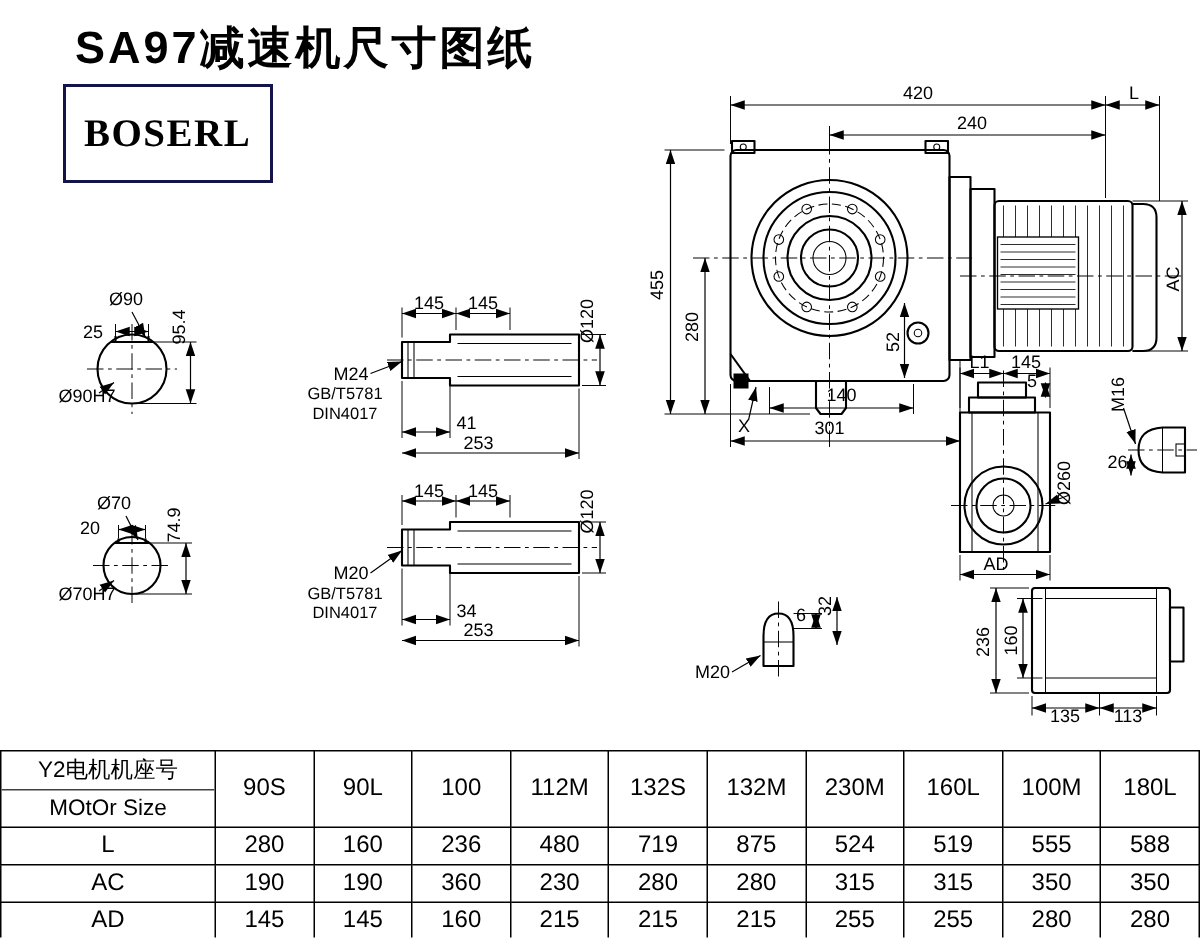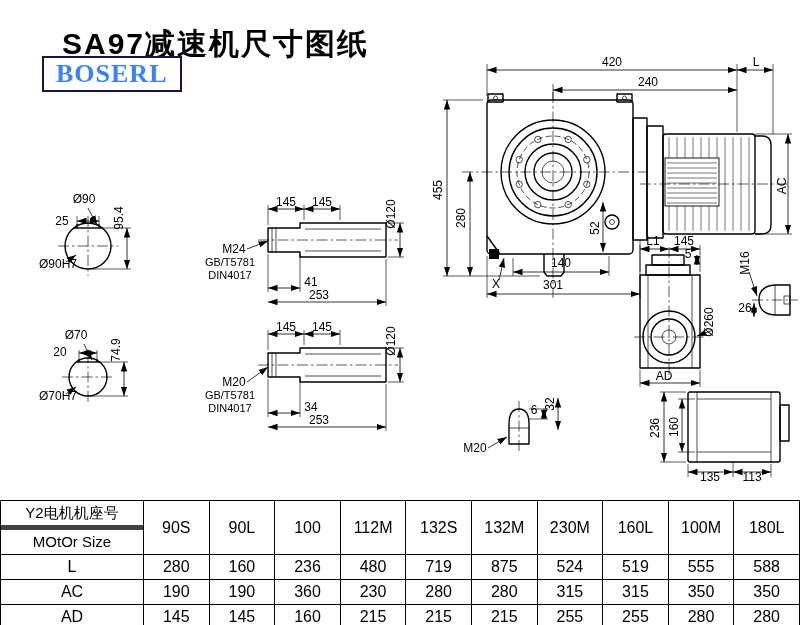--- a/index.html
+++ b/index.html
@@ -1,28 +1,28 @@
 <!DOCTYPE html>
 <html><head>
 <meta charset="utf-8">
 <style>
   html,body{margin:0;padding:0;}
   body{
     width:800px;height:625px;position:relative;background:#fff;overflow:hidden;
     font-family:"Liberation Sans","DejaVu Sans",sans-serif;color:#000;
   }
   .page-title{
-    position:absolute;left:46px;top:8px;margin:16px;
+    position:absolute;left:46px;top:8px;margin:4px;
     font-size:30px;font-weight:bold;letter-spacing:2px;z-index:2;
   }
   .brand-box{
     position:absolute;left:42px;top:56px;z-index:2;background:#fff;
-    border:2.5px solid #14144a;padding:1px 12px;
+    border:2.5px solid #14144a;padding:16px 12px;
     font-family:"Liberation Serif","DejaVu Serif",serif;
-    font-size:26px;font-weight:bold;color:#3b82f6;letter-spacing:1px;
+    font-size:26px;font-weight:bold;color:#000000;letter-spacing:1px;
   }
   svg.drawing{position:absolute;left:0;top:0;z-index:1;}
   
   .ol{fill:none;stroke:#000;stroke-width:1.4;stroke-linejoin:round;}
   .tl{fill:none;stroke:#000;stroke-width:0.7;}
   .fin{stroke:#000;stroke-width:0.55;}
   .cl{fill:none;stroke:#000;stroke-width:0.65;stroke-dasharray:11 3 2.5 3;}
   .xl{stroke:#000;stroke-width:0.65;}
   .dim{stroke:#000;stroke-width:0.8;fill:none;marker-start:url(#arw);marker-end:url(#arw);}
   .ldr{stroke:#000;stroke-width:0.8;fill:none;marker-end:url(#arw);}
@@ -32,21 +32,21 @@
     position:absolute;left:0;top:500px;z-index:2;width:800px;
     border-collapse:collapse;table-layout:fixed;background:#fff;
   }
   table.size-table td{
     border:1px solid #000;text-align:center;vertical-align:middle;
     font-size:16px;height:24px;padding:0;overflow:hidden;
   }
   tr.hdr td{height:50px;}
   td.first-col{width:143px;}
   .hdr-first div{height:24px;line-height:24px;font-size:15px;}
-  .hdr-first div:first-child{border-bottom:5px solid #404040;}
+  .hdr-first div:first-child{border-bottom:1px solid #404040;}
 </style>
 </head>
 <body>
 
 <h1 class="page-title">SA97减速机尺寸图纸</h1>
 <div class="brand-box">BOSERL</div>
 
 <svg class="drawing" width="800" height="500" viewBox="0 0 800 500" xmlns="http://www.w3.org/2000/svg">
   <defs>
     <marker id="arw" viewBox="0 0 10 8" markerWidth="10" markerHeight="8" refX="9.5" refY="4" orient="auto-start-reverse" markerUnits="userSpaceOnUse">

